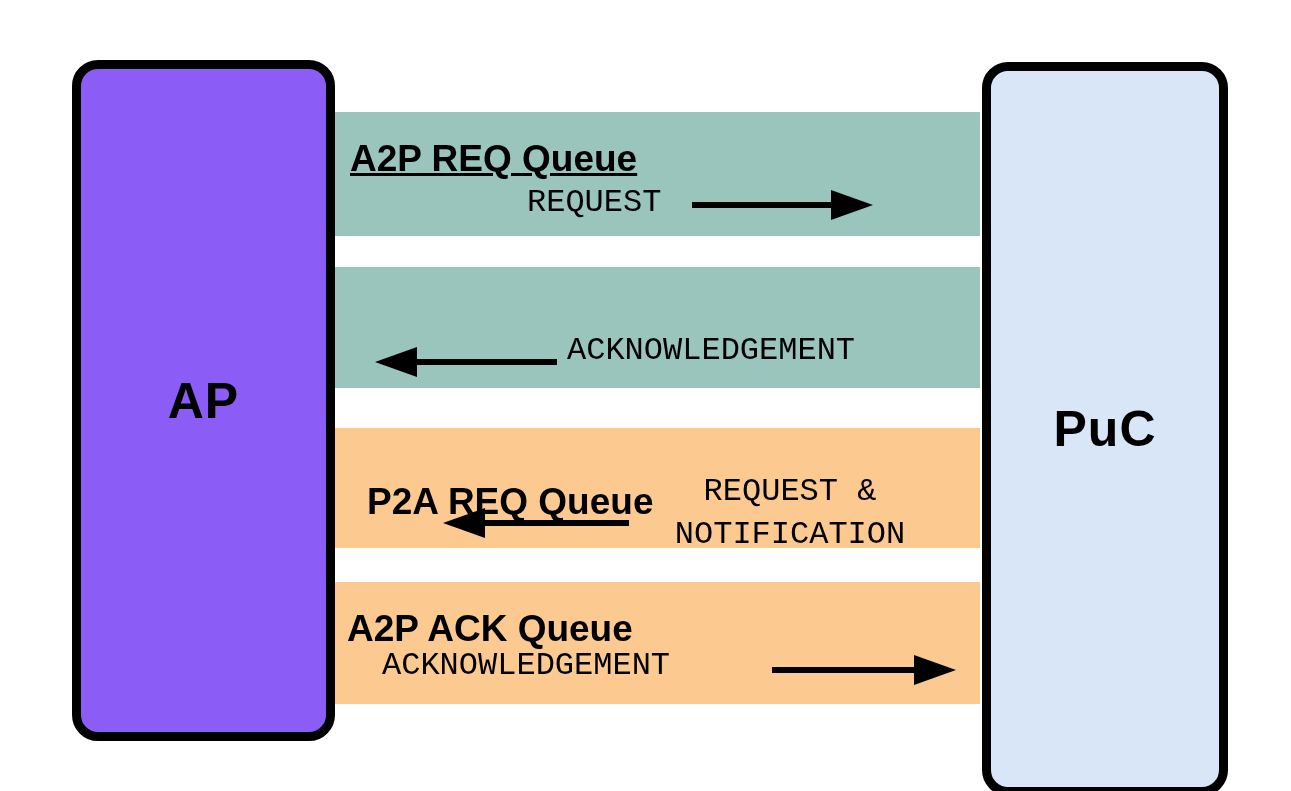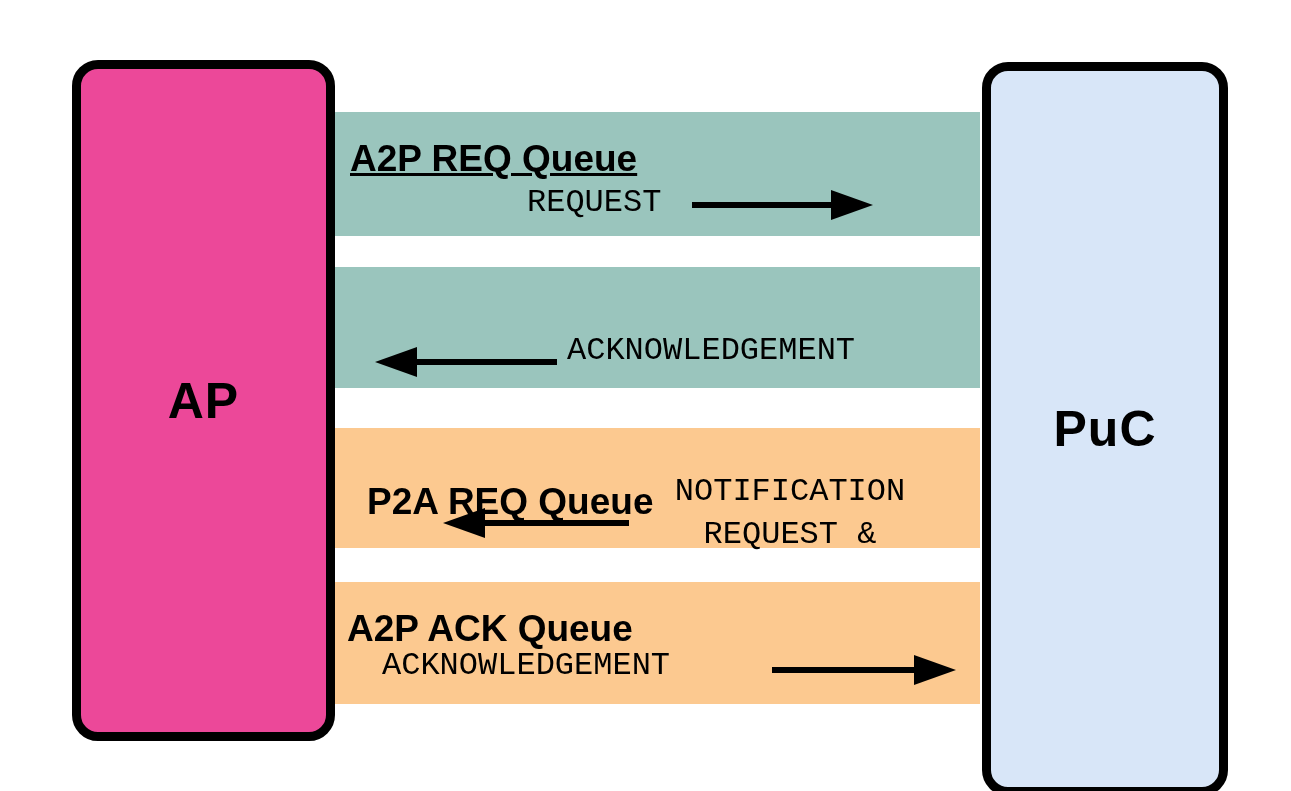--- a/index.html
+++ b/index.html
@@ -105,21 +105,21 @@
 </head>
 <body>
 
 <div class="canvas">
 
   <div class="band" id="band1" style="background: rgb(154, 197, 189);"></div>
   <div class="band" id="band2" style="background: rgb(154, 197, 189);"></div>
   <div class="band" id="band3" style="background: rgb(252, 201, 144);"></div>
   <div class="band" id="band4" style="background: rgb(252, 201, 144);"></div>
 
-  <div class="node" id="node-ap" style="background: #ec4899;">
+  <div class="node" id="node-ap" style="background: #8b5cf6;">
     <span class="node-label">AP</span>
   </div>
   <div class="node" id="node-puc" style="background: rgb(216, 230, 248);">
     <span class="node-label">PuC</span>
   </div>
 
   <div class="q-label" id="q1">A2P REQ Queue</div>
   <div class="msg" id="m1">REQUEST</div>
   <div class="arrow" id="a1">
     <div class="shaft"></div>
@@ -127,22 +127,22 @@
   </div>
 
   <div class="msg" id="m2">ACKNOWLEDGEMENT</div>
   <div class="arrow" id="a2">
     <div class="head-left"></div>
     <div class="shaft"></div>
   </div>
 
   <div class="q-label" id="q3">P2A REQ Queue</div>
   <div class="msg" id="m3">
+    <div>REQUEST &amp;</div>
     <div>NOTIFICATION</div>
-    <div>REQUEST &amp;</div>
   </div>
   <div class="arrow" id="a3">
     <div class="head-left"></div>
     <div class="shaft"></div>
   </div>
 
   <div class="q-label" id="q4">A2P ACK Queue</div>
   <div class="msg" id="m4">ACKNOWLEDGEMENT</div>
   <div class="arrow" id="a4">
     <div class="shaft"></div>

